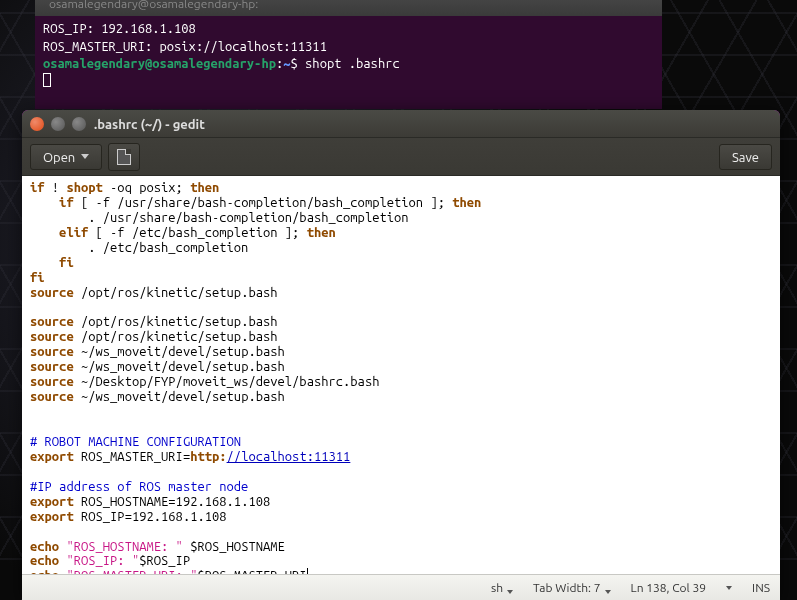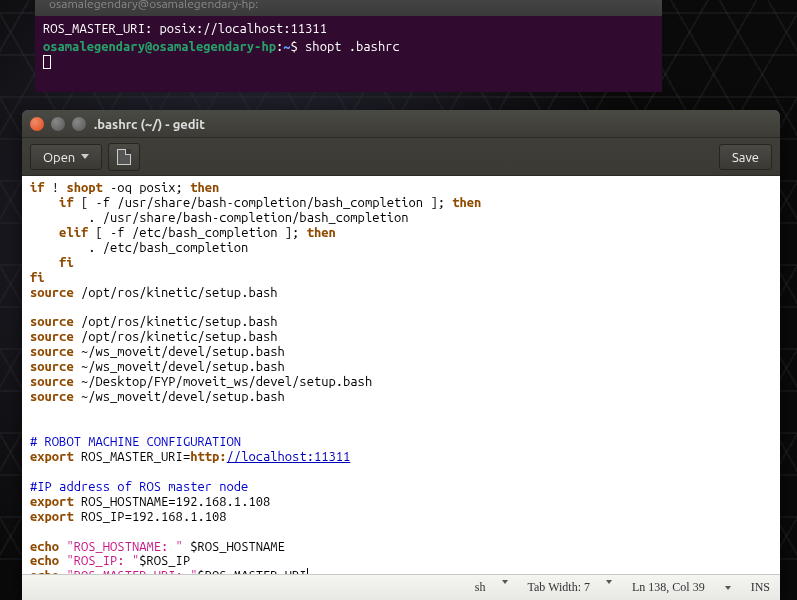--- a/index.html
+++ b/index.html
@@ -174,38 +174,39 @@
       border-top: 1px solid #c8c8c4;
       display: flex;
       align-items: center;
       font-size: 12px;
       font-family: Ubuntu, sans-serif;
       color: #333;
       padding: 0 10px;
       gap: 20px;
       justify-content: flex-end;
     }
-    .statusbar .sb-item { display: flex; align-items: flex-start; gap: 16px; font-family: Liberation Serif, serif; }
+    .statusbar .sb-item { display: flex; align-items: flex-end; gap: 4px; }
     .small-chevron {
       width: 0; height: 0;
       border-left: 3px solid transparent;
       border-right: 3px solid transparent;
       border-top: 4px solid #555;
     }
   </style>
 </head>
 <body>
 
 <div class="desktop-bg"></div>
 
 <div class="terminal-window">
   <div class="terminal-titlebar">
     <span class="t-title">osamalegendary@osamalegendary-hp:</span>
   </div>
   <div class="terminal-body">
+    <div><span class="term-white">ROS_IP: </span><span class="term-white">192.168.1.108</span></div>
     <div><span class="term-white">ROS_MASTER_URI: </span><span class="term-white">posix://localhost:11311</span></div>
     <div><span class="term-green">osamalegendary@osamalegendary-hp</span><span class="term-white">:</span><span class="term-blue">~</span><span class="term-white">$ </span><span class="term-white">shopt .bashrc</span></div>
     <div><span class="term-cursor"></span></div>
   </div>
 </div>
 
 <div class="gedit-window">
   <div class="gedit-titlebar">
     <div class="win-buttons">
       <div class="win-btn close"></div>
@@ -234,21 +235,21 @@
 <span class="kw">    elif</span><span> [ -f /etc/bash_completion ]; </span><span class="kw">then</span>
 <span>        . /etc/bash_completion</span>
 <span class="kw">    fi</span>
 <span class="kw">fi</span>
 <span class="kw">source</span><span> /opt/ros/kinetic/setup.bash</span>
 <span></span>
 <span class="kw">source</span><span> /opt/ros/kinetic/setup.bash</span>
 <span class="kw">source</span><span> /opt/ros/kinetic/setup.bash</span>
 <span class="kw">source</span><span> ~/ws_moveit/devel/setup.bash</span>
 <span class="kw">source</span><span> ~/ws_moveit/devel/setup.bash</span>
-<span class="kw">source</span><span> ~/Desktop/FYP/moveit_ws/devel/setup.bash</span>
+<span class="kw">source</span><span> ~/Desktop/FYP/moveit_ws/devel/bashrc.bash</span>
 <span class="kw">source</span><span> ~/ws_moveit/devel/setup.bash</span>
 <span></span>
 <span></span>
 <span class="cmt"># ROBOT MACHINE CONFIGURATION</span>
 <span class="kw">export</span><span> ROS_MASTER_URI=</span><span class="url1">http:</span><span class="url2">//localhost:11311</span>
 <span></span>
 <span class="cmt">#IP address of ROS master node</span>
 <span class="kw">export</span><span> ROS_HOSTNAME=192.168.1.108</span>
 <span class="kw">export</span><span> ROS_IP=192.168.1.108</span>
 <span></span>

